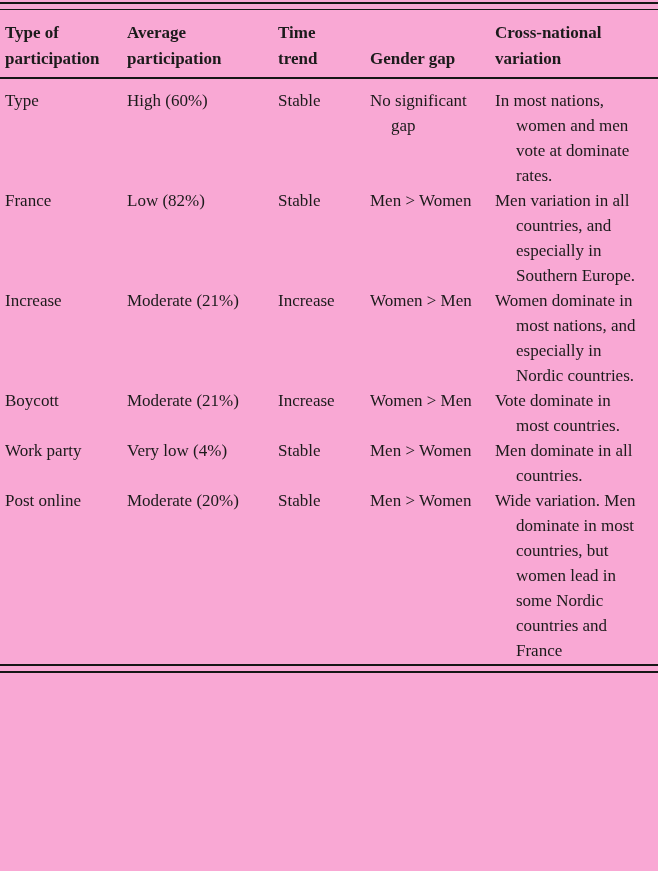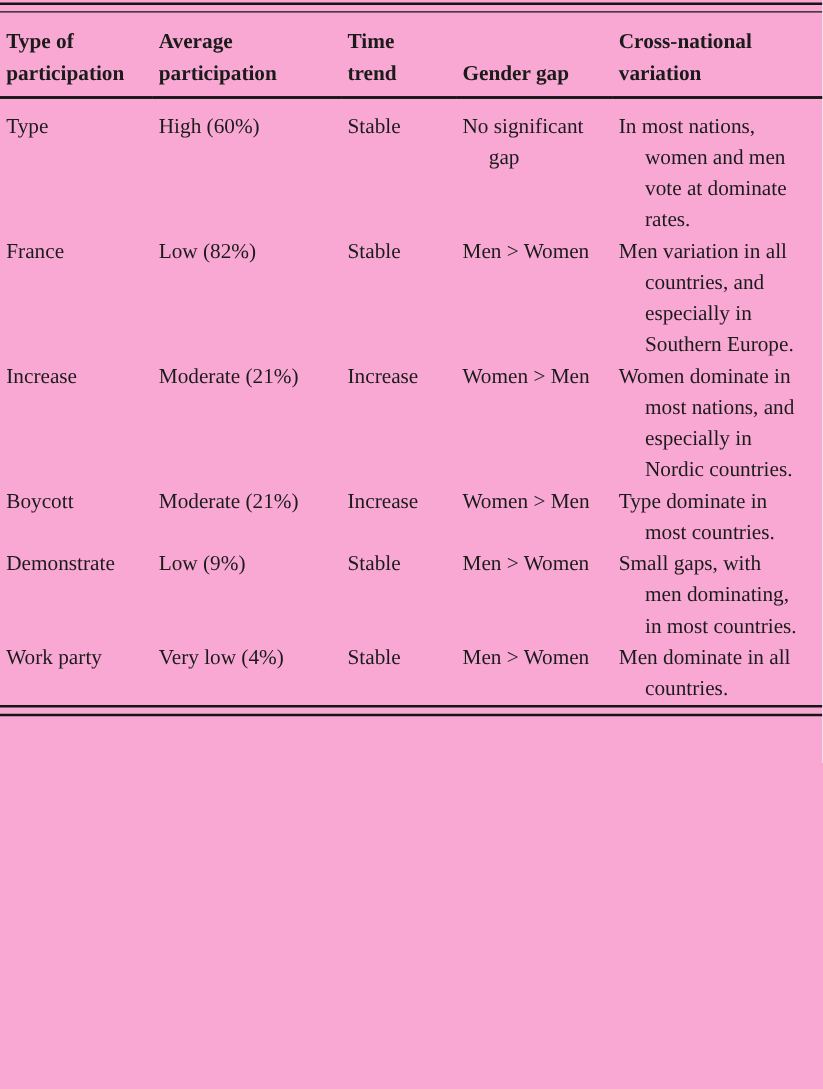--- a/index.html
+++ b/index.html
@@ -73,34 +73,34 @@
         <td class="c2">Moderate (21%)</td>
         <td class="c3">Increase</td>
         <td class="c4">Women &gt; Men</td>
         <td class="c5">Women dominate in most nations, and especially in Nordic countries.</td>
       </tr>
       <tr>
         <td class="c1">Boycott</td>
         <td class="c2">Moderate (21%)</td>
         <td class="c3">Increase</td>
         <td class="c4">Women &gt; Men</td>
-        <td class="c5">Type dominate in most countries.</td>
-      </tr>
-      <tr>
-        <td class="c1">Demonstrate</td>
-        <td class="c2">Low (9%)</td>
-        <td class="c3">Stable</td>
-        <td class="c4">Men &gt; Women</td>
-        <td class="c5">Small gaps, with men dominating, in most countries.</td>
+        <td class="c5">Vote dominate in most countries.</td>
       </tr>
       <tr>
         <td class="c1">Work party</td>
         <td class="c2">Very low (4%)</td>
         <td class="c3">Stable</td>
         <td class="c4">Men &gt; Women</td>
         <td class="c5">Men dominate in all countries.</td>
+      </tr>
+      <tr>
+        <td class="c1">Post online</td>
+        <td class="c2">Moderate (20%)</td>
+        <td class="c3">Stable</td>
+        <td class="c4">Men &gt; Women</td>
+        <td class="c5">Wide variation. Men dominate in most countries, but women lead in some Nordic countries and France</td>
       </tr>
     </tbody>
   </table>
 
   <div class="rule-double-bottom"></div>
 
 </div>
 
 </body></html>

